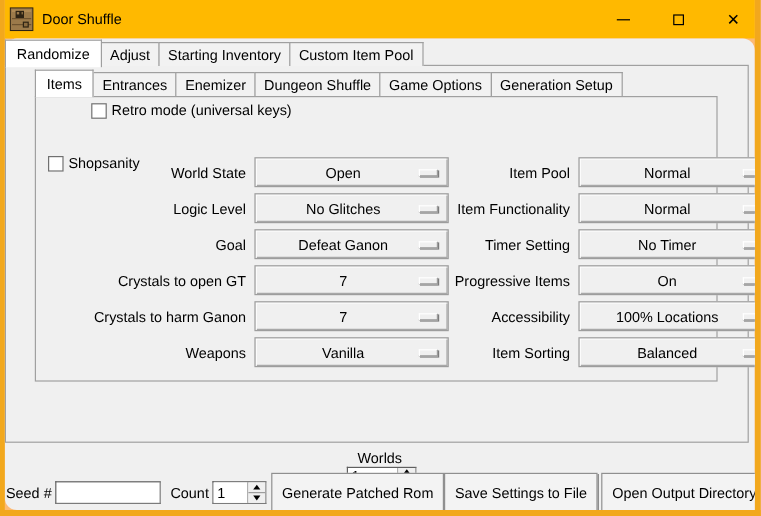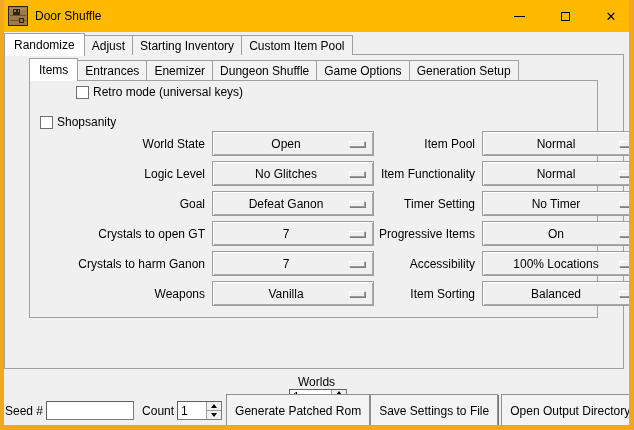--- a/index.html
+++ b/index.html
@@ -19,21 +19,21 @@
     background:#ffb900; display:flex; align-items:center; padding-left:8px;
   }
   .app-icon { width:20px; height:20px; display:block; margin-right:7px; }
   .title-text { font-size:12px; color:#000; }
   .win-controls { position:absolute; right:0; top:0; height:32px; display:flex; }
   .win-btn { width:46px; height:32px; display:flex; align-items:center; justify-content:center; cursor:default; }
   .glyph-min { width:11px; height:1px; background:#000; }
   .glyph-max { width:9px; height:9px; border:1px solid #000; }
   .glyph-close { font-size:13px; line-height:13px; color:#000; }
 
-  .content { position:absolute; top:32px; left:0; right:0; bottom:0; background:#f0f0f0; }
+  .content { position:absolute; top:32px; left:0; right:0; bottom:0; background:#f0f0f0;border-radius:10px; }
 
   
   .tabrow { position:absolute; display:flex; align-items:flex-end; z-index:3; }
   .tab {
     height:20px; padding:0 7px; display:flex; align-items:center;
     background:#f2f2f2; border:1px solid #9f9f9f; border-bottom:none;
     margin-right:-1px; white-space:nowrap; cursor:default;
   }
   .tab.active {
     height:23px; background:#ffffff; position:relative; z-index:4;
@@ -42,21 +42,21 @@
   .outer-tabs { top:1px; left:0; }
   .pane {
     position:absolute; background:#f0f0f0; border:1px solid #a0a0a0;
   }
   .outer-pane { top:22px; left:0; width:620px; height:315px; }
   .inner-tabs { top:3px; left:24px; position:absolute; display:flex; align-items:flex-end; z-index:3; }
   .inner-pane { top:25px; left:24px; width:569px; height:238px; }
 
   
   .check-row { position:absolute; left:10px; display:flex; align-items:center; height:14px; cursor:default; }
-  .check-row.r1 { top:4px;padding-left:36px; } .check-row.r2 { top:34px; }
+  .check-row.r1 { top:4px;padding-left:36px; } .check-row.r2 { top:48px; }
   .checkbox { width:13px; height:13px; background:#fff; border:1px solid #707070; margin-right:4px; }
 
   
   .settings-grid {
     position:absolute; top:50px; left:0;
     display:grid; grid-template-columns:134px 162px 108px 162px;
     grid-auto-rows:25px; row-gap:5px; align-items:stretch;margin-left:48px;
   }
   .set-label {
     display:flex; align-items:center; justify-content:flex-end;

